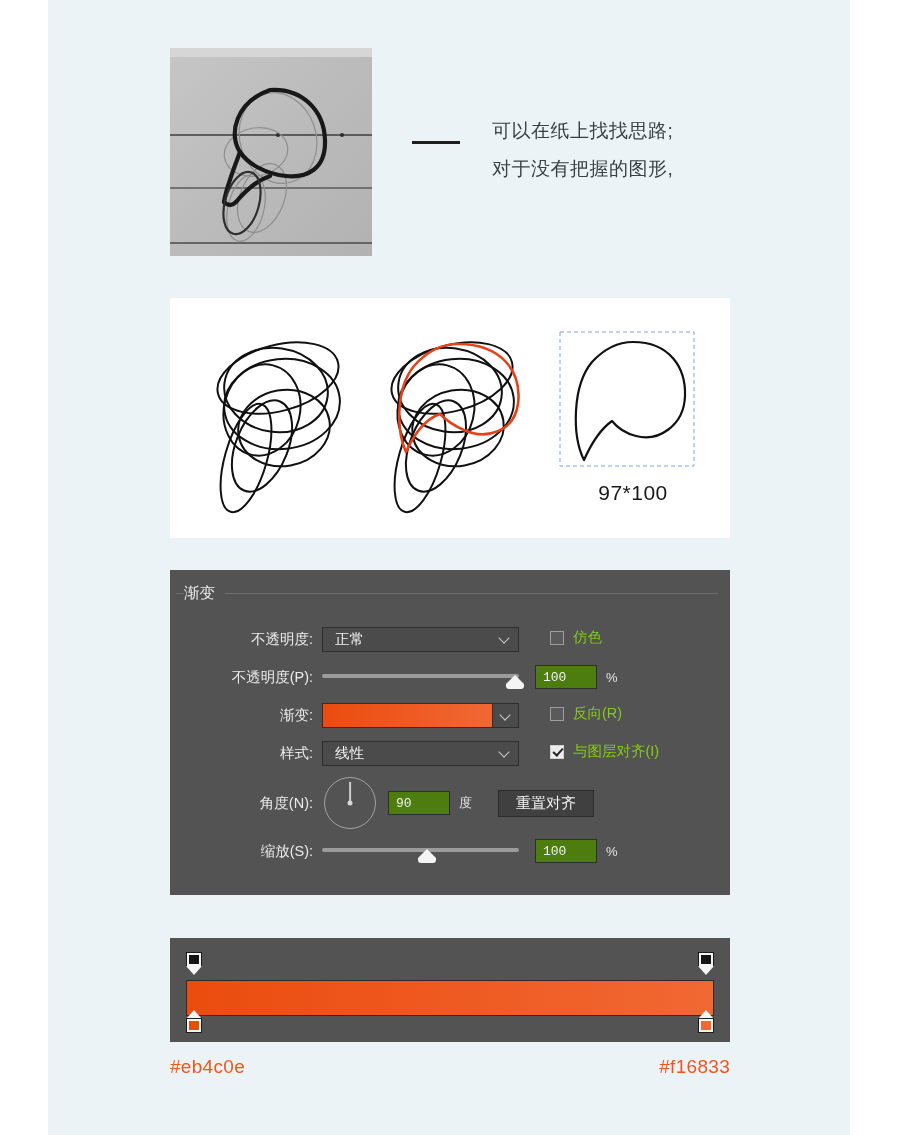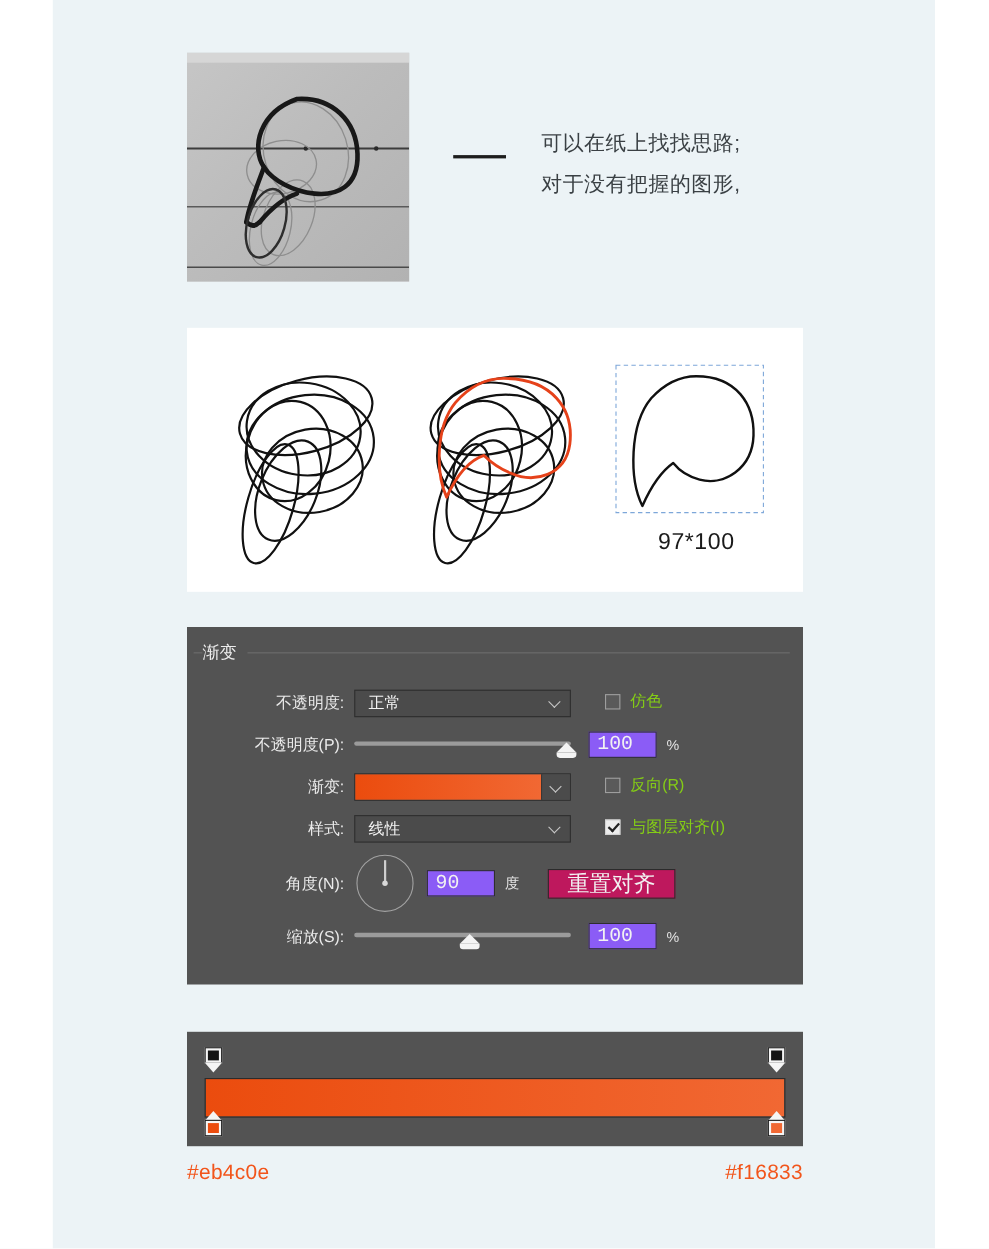--- a/index.html
+++ b/index.html
@@ -258,24 +258,24 @@
   #op-slider  { width: 197px; }
   #op-slider .track { width: 197px; }
 
   #scale-slider { width: 197px; }
   #scale-slider .track { width: 197px; }
 
   
   .numfield {
     width: 62px;
     height: 24px;
-    background: #8b5cf6;
+    background: #4d7c0f;
     border: 1px solid #2e2e2e;
     color: #f2f2f2;
-    font-size: 18px;
+    font-size: 13px;
     display: flex;
     align-items: center;
     padding-left: 7px;
     font-family: "Liberation Mono", "DejaVu Sans Mono", monospace;
   }
   .unit {
     margin-left: 9px;
     color: #e4e4e4;
     font-size: 13px;
   }
@@ -338,24 +338,24 @@
     left: 50%; top: 50%;
     width: 5px; height: 5px;
     background: #d8d8d8;
     border-radius: 50%;
     transform: translate(-50%, -50%);
   }
 
   .btn {
     height: 27px;
     padding: 0 17px;
-    background: #be185d;
+    background: #404040;
     border: 1px solid #2b2b2b;
     color: #f2f2f2;
-    font-size: 20px;
+    font-size: 15px;
     display: flex;
     align-items: center;
     justify-content: center;
     white-space: nowrap;
   }
 
   
   #sec-bar {
     position: absolute;
     left: 170px;

